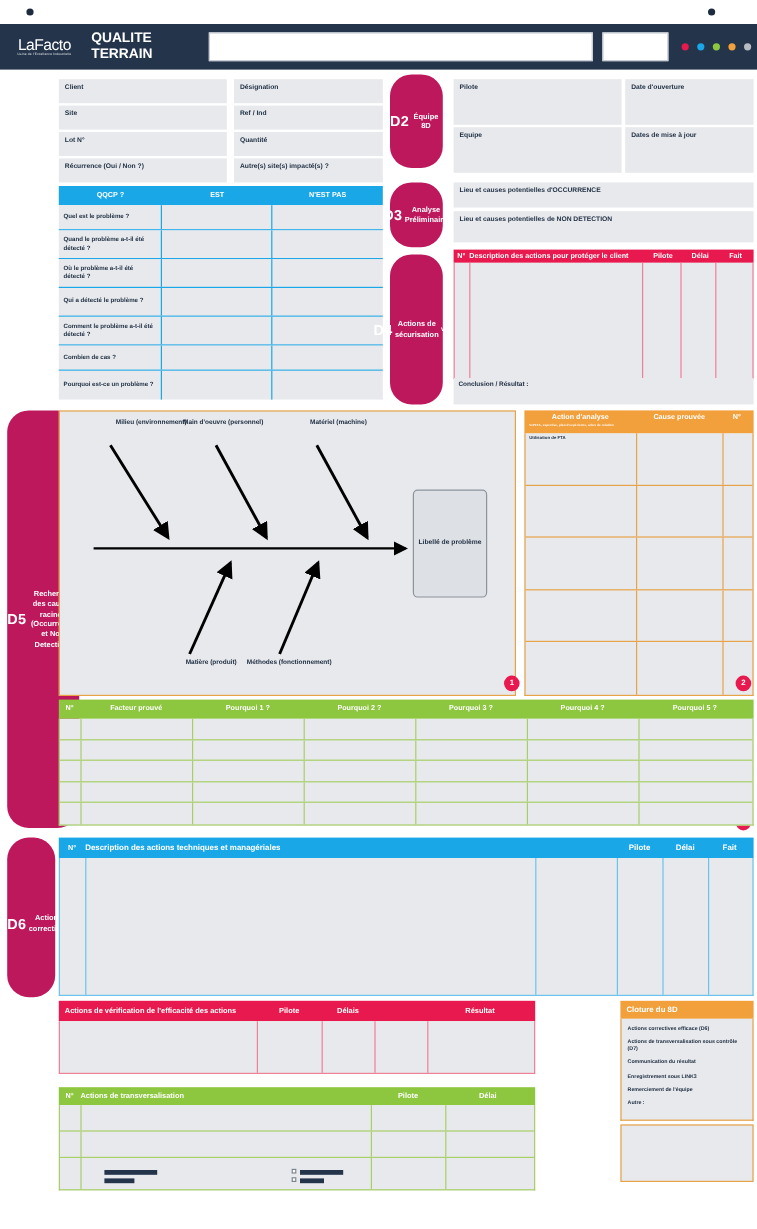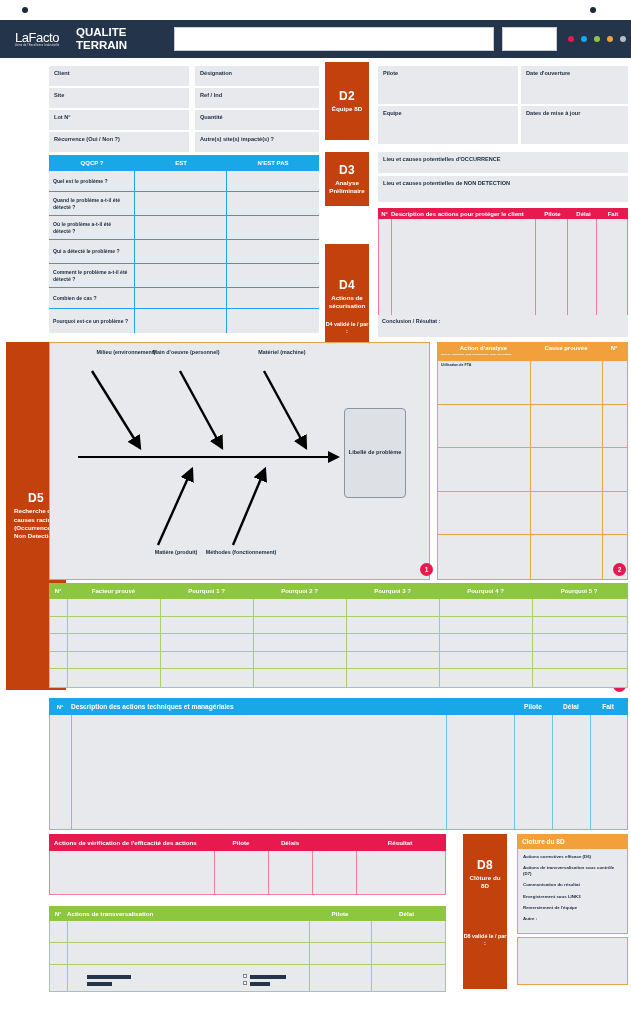--- a/index.html
+++ b/index.html
@@ -31,23 +31,23 @@
     width:320px; height:24px; background:#fff; border:1px solid #c9ced6; margin-left:6px;
   }
   .hdr-input2 {
     width:55px; height:24px; background:#fff; border:1px solid #c9ced6; margin-left:8px;
   }
   .dotrow { display:flex; gap:7px; margin-left:11px; }
   .dotrow i { width:6px; height:6px; border-radius:50%; display:block; }
 
   
   .dblock {
-    position:absolute; background:#c2410c; border-radius:0;
+    position:absolute; background:#be185d; border-radius:18px;
     color:#fff; text-align:center;
-    display:flex; flex-direction:column; align-items:center; justify-content:center;
+    display:flex; flex-direction:row; align-items:center; justify-content:center;
   }
   .dblock .dcode { font-size:12px; font-weight:700; letter-spacing:.3px; }
   .dblock .dlabel { font-size:6.2px; font-weight:700; line-height:1.35; margin-top:2px; padding:0 2px; }
   .dblock .dvalid { font-size:5.4px; font-weight:700; line-height:1.35; margin-top:10px; }
 
   .field {
     position:absolute; background:#e7e9ec; font-size:5.6px; font-weight:700;
     color:#1b2b40; padding:4px 5px;
   }
   .hdrcell {
@@ -259,21 +259,21 @@
   </div>
 
   <div class="dblock" style="left:325px; top:62px; width:44px; height:78px;">
     <div class="dcode">D2</div>
     <div class="dlabel">Équipe 8D</div>
   </div>
   <div class="dblock" style="left:325px; top:152px; width:44px; height:54px;">
     <div class="dcode">D3</div>
     <div class="dlabel">Analyse Préliminaire</div>
   </div>
-  <div class="dblock" style="left:325px; top:212px; width:44px; height:125px;margin-top:32px;">
+  <div class="dblock" style="left:325px; top:212px; width:44px; height:125px;">
     <div class="dcode">D4</div>
     <div class="dlabel">Actions de sécurisation</div>
     <div class="dvalid">D4 validé le / par :</div>
   </div>
 
   <div class="field" style="left:378px; top:66px; width:140px; height:38px;">Pilote</div>
   <div class="field" style="left:521px; top:66px; width:107px; height:38px;">Date d'ouverture</div>
   <div class="field" style="left:378px; top:106px; width:140px; height:38px;">Equipe</div>
   <div class="field" style="left:521px; top:106px; width:107px; height:38px;">Dates de mise à jour</div>
 
@@ -421,20 +421,25 @@
         <div class="g1"></div>
         <div class="g2"></div>
         <div class="g3"></div>
         <div class="g4"></div>
         <div class="g5"></div>
         <div class="g6"></div>
       </div>
     </div>
   </div>
 
+  <div class="dblock" style="left:6px; top:698px; width:40px; height:133px; justify-content:flex-start; padding-top:10px;">
+    <div class="dcode">D6</div>
+    <div class="dlabel">Actions correctives</div>
+    <div class="dvalid" style="margin-top:40px;">D6 validé le / par :</div>
+  </div>
 
   <div class="blueT">
     <div class="bt-head">
       <div class="hdrcell b0">N°</div>
       <div class="hdrcell b1" style="justify-content:flex-start; font-size:6.6px;">Description des actions techniques et managériales</div>
       <div class="hdrcell b2"></div>
       <div class="hdrcell b3" style="font-size:6.6px;">Pilote</div>
       <div class="hdrcell b4" style="font-size:6.6px;">Délai</div>
       <div class="hdrcell b5" style="font-size:6.6px;">Fait</div>
     </div>
@@ -495,25 +500,20 @@
     </div>
   </div>
 
   <div class="bar" style="left:87px; top:975px; width:44px;"></div>
   <div class="bar" style="left:87px; top:982px; width:25px;"></div>
   <div class="chk" style="left:243px; top:974px;"></div>
   <div class="bar" style="left:250px; top:975px; width:36px;"></div>
   <div class="chk" style="left:243px; top:981px;"></div>
   <div class="bar" style="left:250px; top:982px; width:20px;"></div>
 
-  <div class="dblock" style="left:463px; top:834px; width:44px; height:155px; justify-content:flex-start; padding-top:24px;">
-    <div class="dcode">D8</div>
-    <div class="dlabel">Clôture du 8D</div>
-    <div class="dvalid" style="margin-top:42px;">D8 validé le / par :</div>
-  </div>
 
   <div class="d8card">
     <div class="d8-head">Cloture du 8D</div>
     <div class="d8-body">
       <div class="d8-item">Actions correctives efficace (D6)</div>
       <div class="d8-item">Actions de transversalisation sous contrôle (D7)</div>
       <div class="d8-item">Communication du résultat</div>
       <div class="d8-item">Enregistrement sous LINK3</div>
       <div class="d8-item">Remerciement de l'équipe</div>
       <div class="d8-item">Autre :</div>

